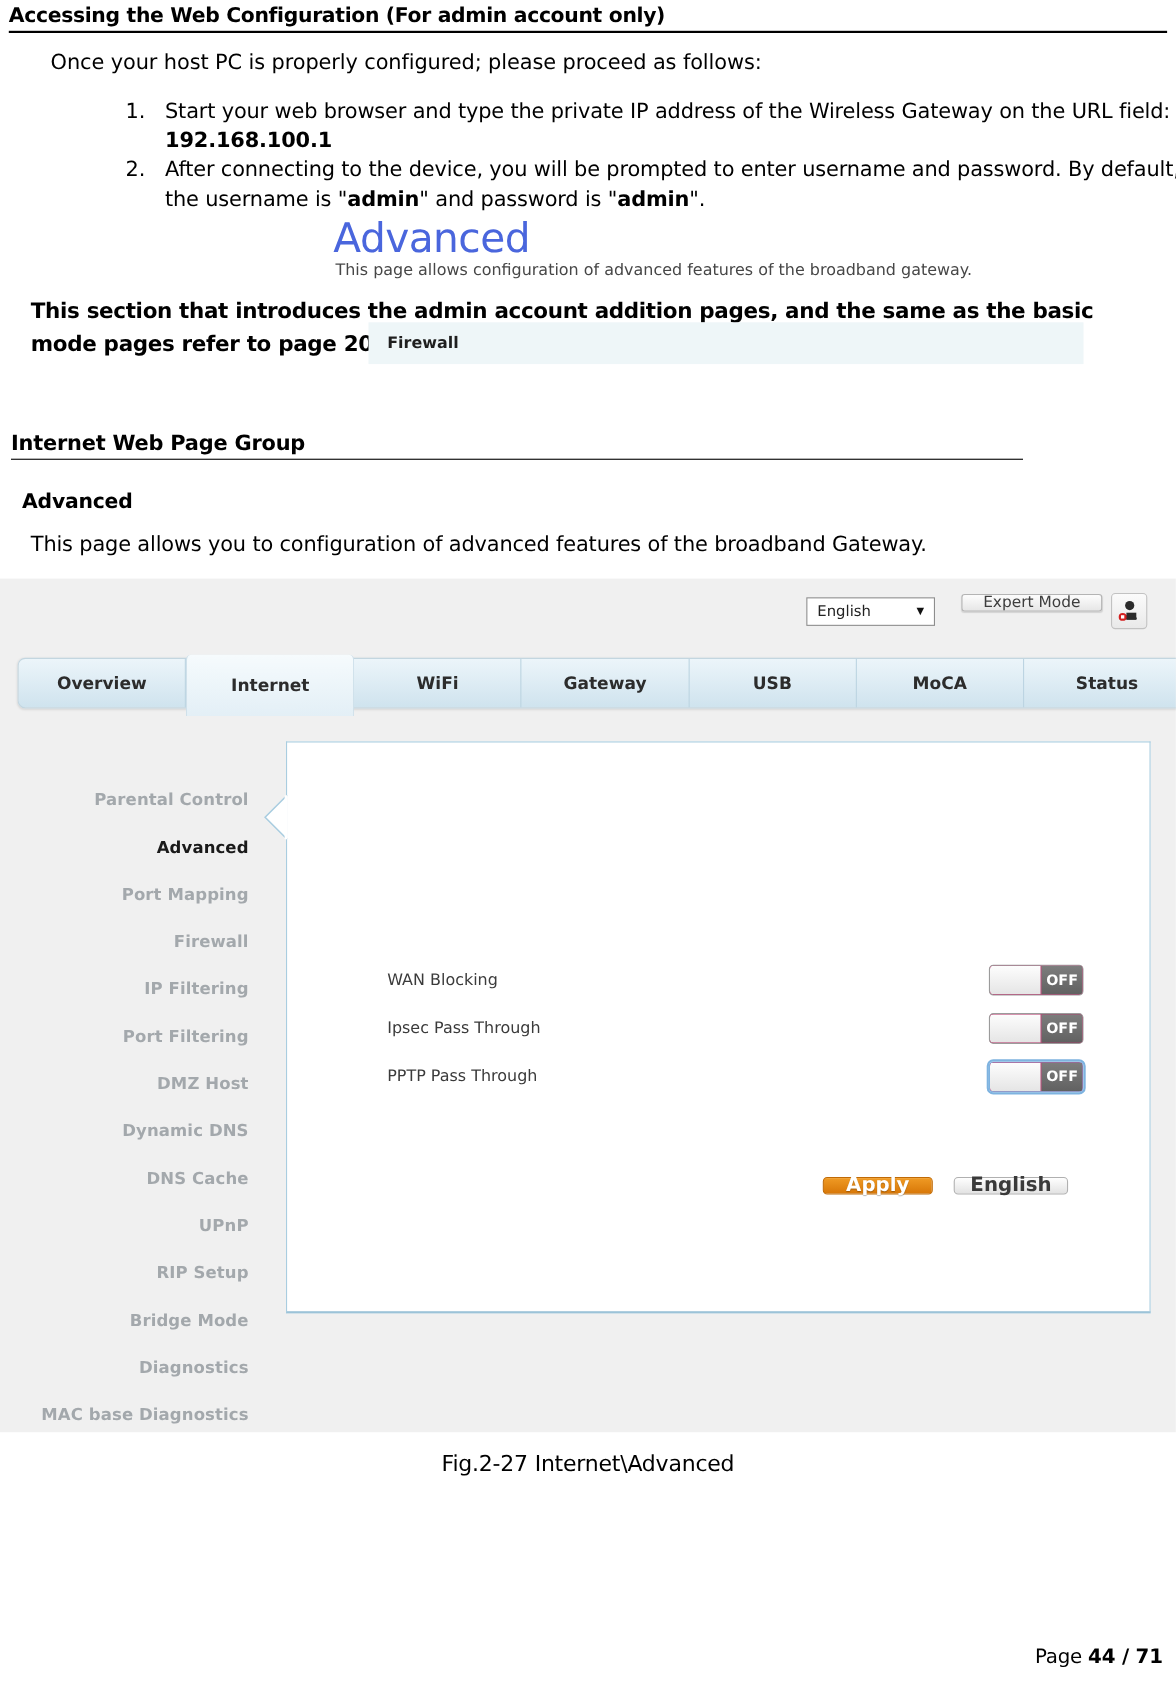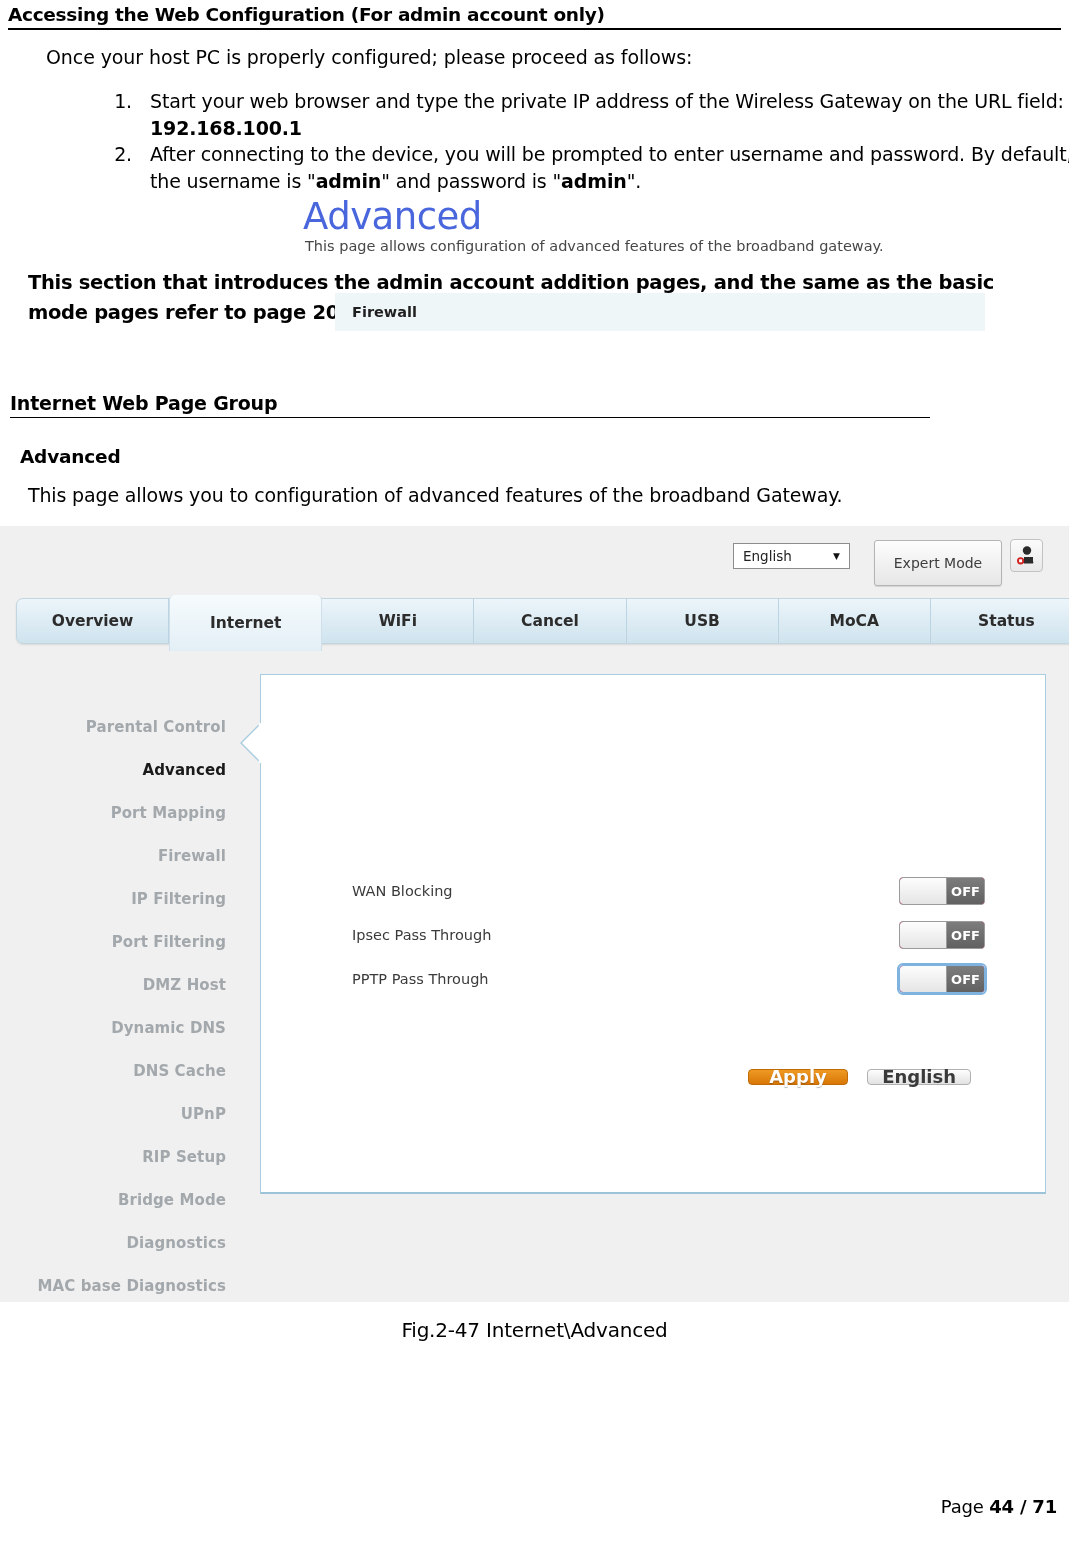--- a/index.html
+++ b/index.html
@@ -160,21 +160,21 @@
     top: 50%;
     transform: translateY(-50%);
     font-size: 9px;
     color: #111;
   }
   .expert-btn {
     position: absolute;
     left: 874px;
     top: 14px;
     width: 128px;
-    height: 46px;
+    height: 16px;
     border: 1px solid #b4b4b4;
     border-radius: 3px;
     background: linear-gradient(#fdfdfd, #e6e6e6);
     box-shadow: 0 1px 1px rgba(0,0,0,.12);
     font-size: 14px;
     color: #3d3d3d;
     display: flex;
     align-items: center;
     justify-content: center;
     box-sizing: border-box;
@@ -451,21 +451,21 @@
           <rect x="4.1" y="15.3" width="3" height="3" fill="#ffffff"></rect>
         </svg>
       </span>
     </div>
   </div>
 
   <div class="tabbar">
     <div class="tab">Overview</div>
     <div class="tab active">Internet</div>
     <div class="tab">WiFi</div>
-    <div class="tab">Cancel</div>
+    <div class="tab">Gateway</div>
     <div class="tab">USB</div>
     <div class="tab">MoCA</div>
     <div class="tab">Status</div>
   </div>
 
   <div class="sidebar">
     <div class="side-item">Parental Control</div>
     <div class="side-item active">Advanced</div>
     <div class="side-item">Port Mapping</div>
     <div class="side-item">Firewall</div>
@@ -520,17 +520,17 @@
     <span class="knob"></span>
     <span class="state">OFF</span>
   </span>
 </div>
 
 <div class="btn-row">
   <span class="btn btn-apply">Apply</span>
   <span class="btn btn-cancel">English</span>
 </div>
 
-<div class="caption">Fig.2-47 Internet\Advanced</div>
+<div class="caption">Fig.2-27 Internet\Advanced</div>
 
 <div class="footer">
   <span>Page </span><b>44</b><b> / </b><b>71</b>
 </div>
 
 </body></html>

